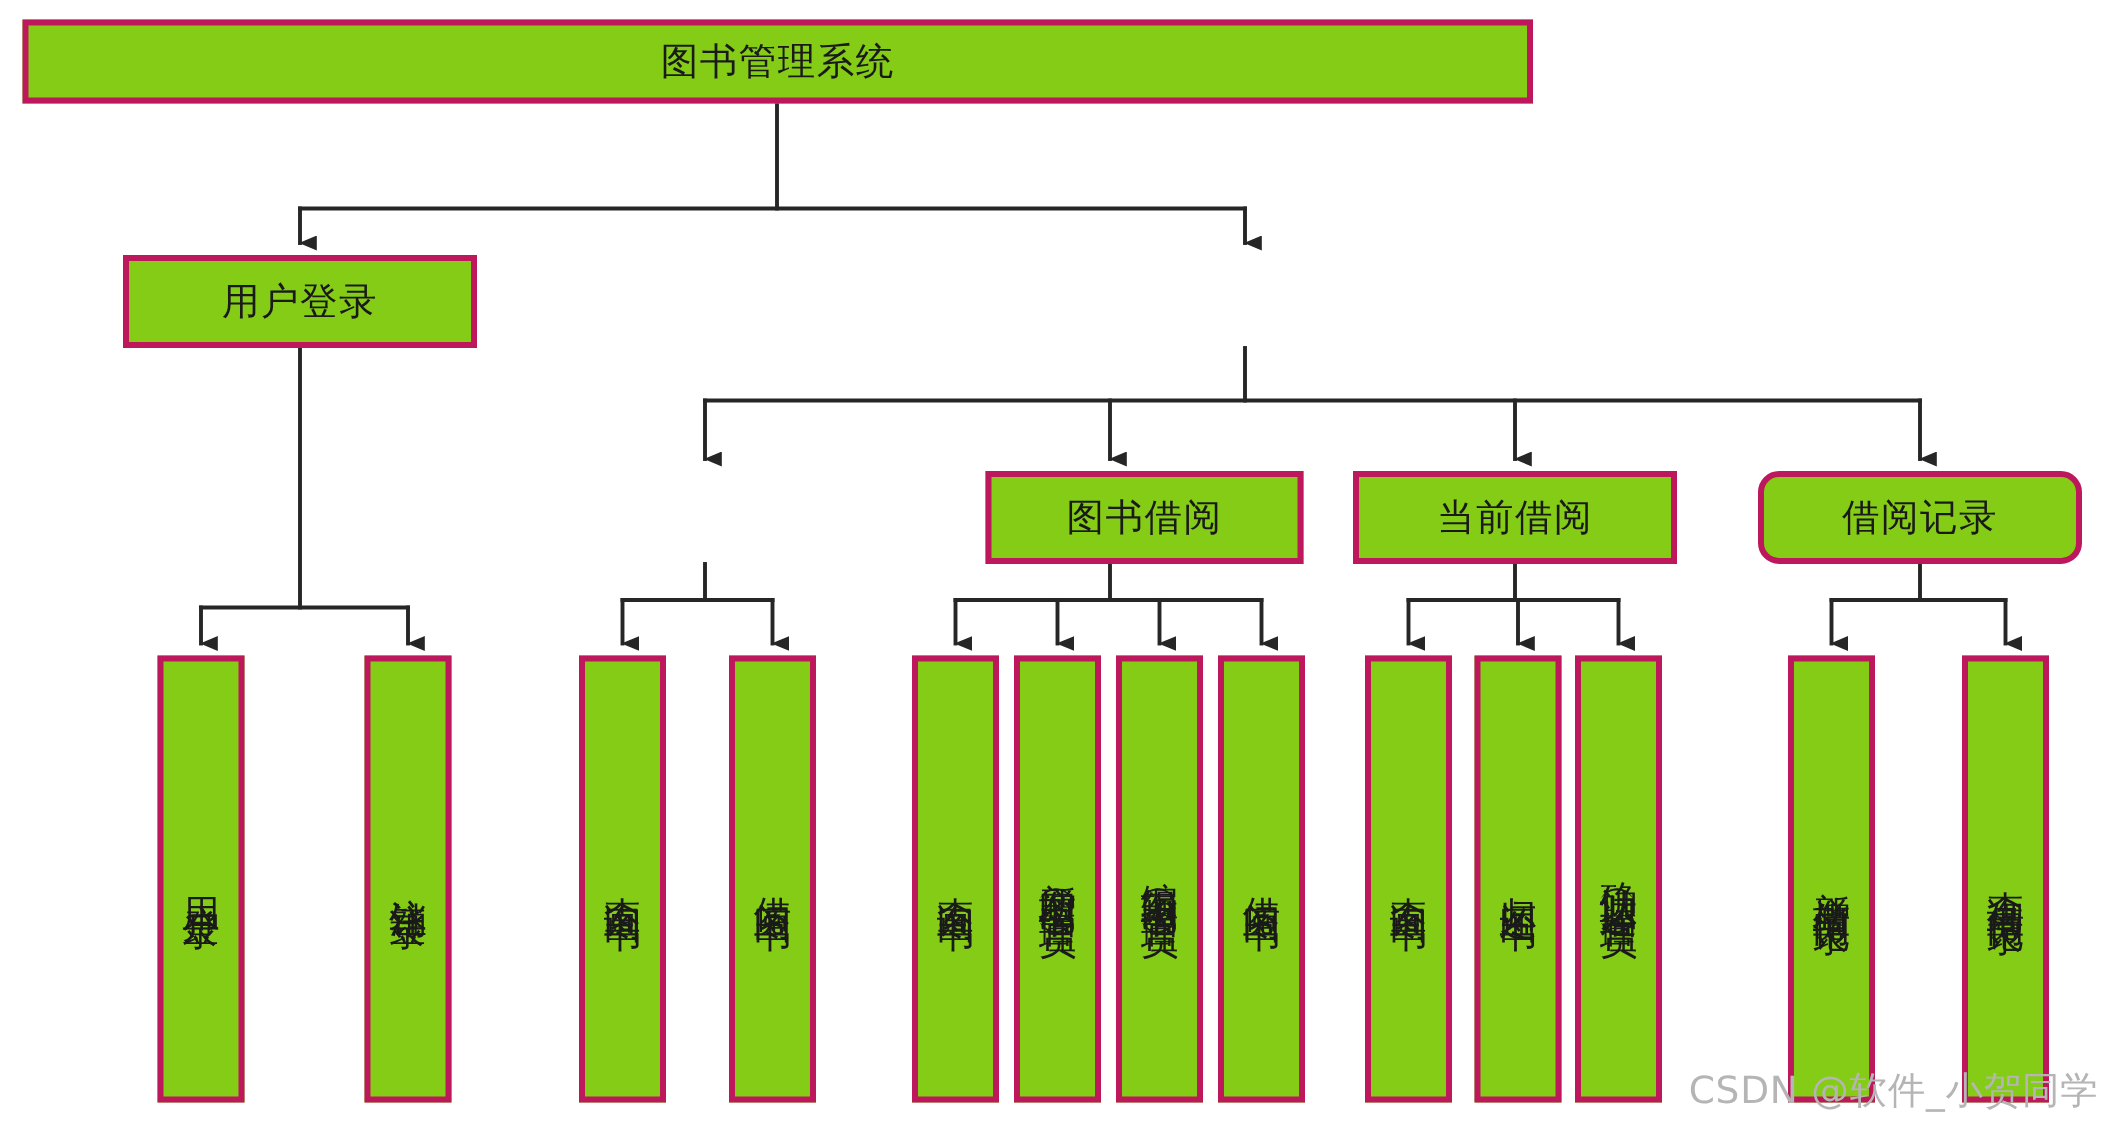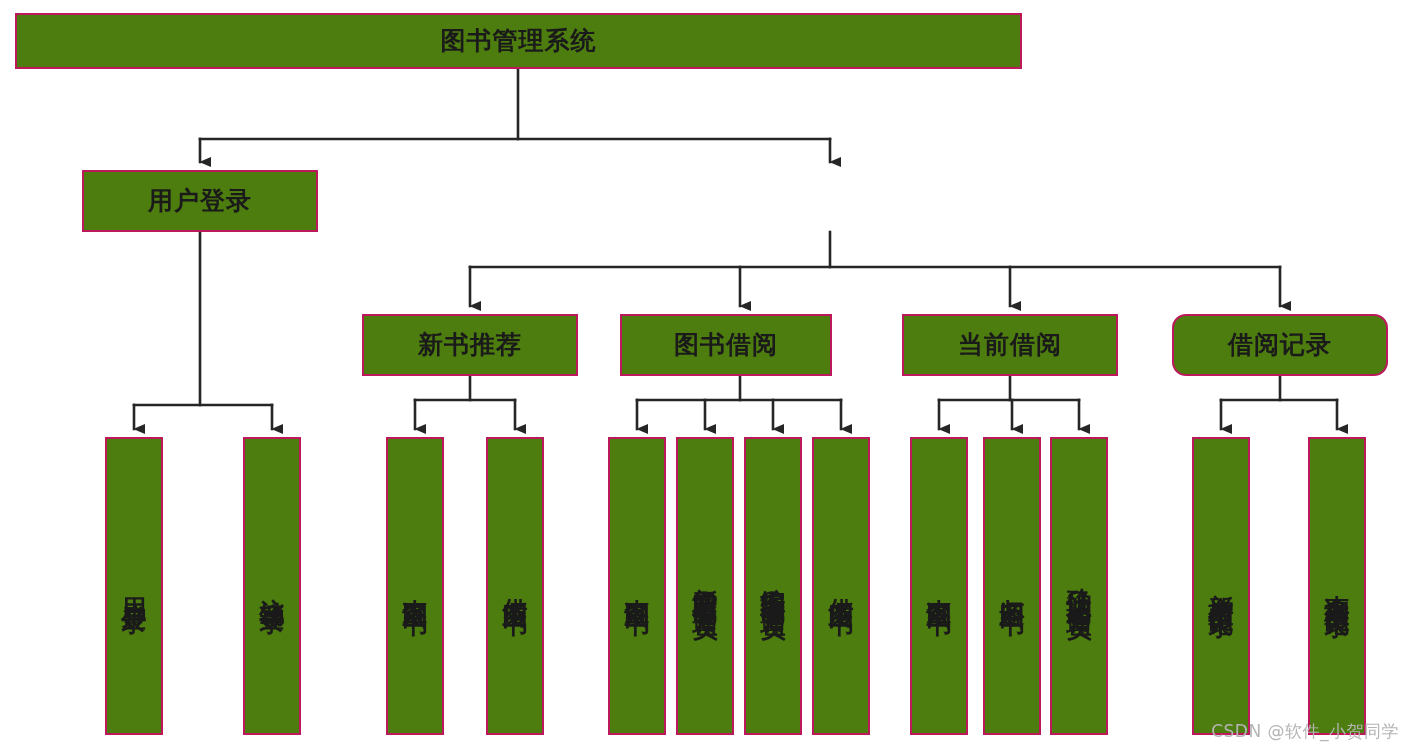--- a/index.html
+++ b/index.html
@@ -21,27 +21,26 @@
   svg.layer {
     position: absolute;
     left: 0;
     top: 0;
     width: 1405px;
     height: 747px;
   }
   .node-box {
     position: absolute;
     box-sizing: border-box;
-    border: 2px solid #be185d;
-    background: #4d7c0f;
+    border: 4px solid #be185d;
+    background: #84cc16;
     display: flex;
     align-items: center;
     justify-content: center;
     overflow: hidden;
-    font-weight: bold;
   }
   .node-label-h {
     font-size: 25px;
     color: #1a1a1a;
     line-height: 1.15;
     letter-spacing: 1px;
     white-space: nowrap;
   }
   .node-label-v {
     font-size: 25px;
@@ -53,21 +52,21 @@
     white-space: nowrap;
     text-align: center;
   }
   .leaf-box .node-label-v {
     max-height: 290px;
   }
   #watermark {
     position: absolute;
     right: 6px;
     bottom: 4px;
-    font-size: 17px;
+    font-size: 25px;
     color: #b5b5b5;
     white-space: nowrap;
     letter-spacing: 0.5px;
   }
 </style>
 </head>
 <body>
 
 <div id="diagram-root">
 
@@ -122,24 +121,21 @@
   </svg>
 
   <div class="node-box" id="root-box" style="left: 15px; top: 13px; width: 1007px; height: 56px;">
     <span class="node-label-h">图书管理系统</span>
   </div>
 
   <div class="node-box lvl2" id="l2-0" style="left: 82px; top: 170px; width: 236px; height: 62px;">
     <span class="node-label-h">用户登录</span>
   </div>
 
-  <div class="node-box lvl3" id="l3-0" style="left: 362px; top: 314px; width: 216px; height: 62px;">
-    <span class="node-label-h">新书推荐</span>
-  </div>
-  <div class="node-box lvl3" id="l3-1" style="left: 620px; top: 314px; width: 212px; height: 62px; text-align: center;">
+  <div class="node-box lvl3" id="l3-1" style="left: 657px; top: 314px; width: 212px; height: 62px; text-align: center;">
     <span class="node-label-h">图书借阅</span>
   </div>
   <div class="node-box lvl3" id="l3-2" style="left: 902px; top: 314px; width: 216px; height: 62px;">
     <span class="node-label-h">当前借阅</span>
   </div>
   <div class="node-box lvl3" id="l3-3" style="left: 1172px; top: 314px; width: 216px; height: 62px; border-radius: 14px;">
     <span class="node-label-h">借阅记录</span>
   </div>
 
   <div class="node-box leaf-box" id="lf-0" style="left: 105px; top: 437px; width: 58px; height: 298px;">

